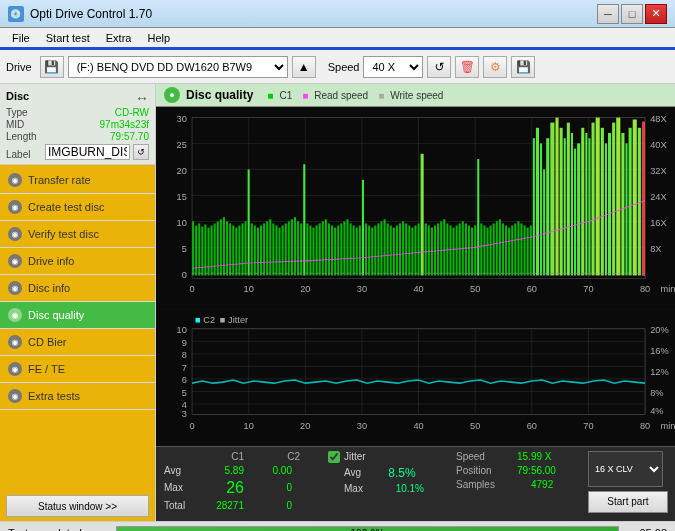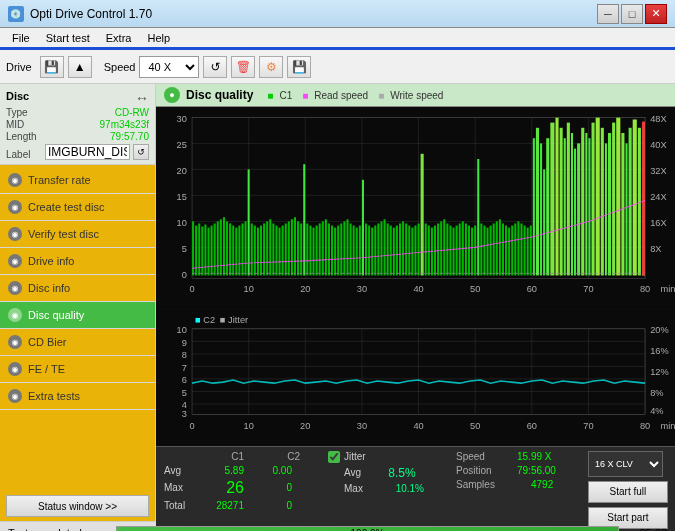--- a/index.html
+++ b/index.html
@@ -324,21 +324,21 @@
       gap: 16px;
       border-top: 1px solid #555;
       height: 88px;
     }
     .jitter-checkbox {
       width: 12px;
       height: 12px;
       accent-color: #44bb44;
     }
     .speed-select-small {
-      height: 26px;
+      height: 36px;
       font-size: 9px;
       border: 1px solid #666;
       background: #333;
       color: #fff;
       padding: 0 2px;
       width: 75px;
     }
     .action-btn {
       height: 22px;
       width: 80px;
@@ -411,20 +411,23 @@
 <div class="menu-bar">
   <div class="menu-item">File</div>
   <div class="menu-item">Start test</div>
   <div class="menu-item">Extra</div>
   <div class="menu-item">Help</div>
 </div>
 
 <div class="toolbar">
   <span class="toolbar-label">Drive</span>
   <div class="toolbar-icon-btn">💾</div>
+  <select class="drive-select">
+    <option>(F:)  BENQ DVD DD DW1620 B7W9</option>
+  </select>
   <div class="toolbar-icon-btn">▲</div>
   <span class="speed-label">Speed</span>
   <select class="speed-select">
     <option>40 X</option>
     <option>32 X</option>
     <option>24 X</option>
   </select>
   <div class="toolbar-icon-btn">↺</div>
   <div class="toolbar-icon-btn" style="color:#e44;">🗑</div>
   <div class="toolbar-icon-btn" style="color:#e84;">⚙</div>
@@ -851,21 +854,20 @@
           <span style="color:#00ff00;font-size:10px;">4792</span>
         </div>
       </div>
 
       <div style="display:flex;flex-direction:column;gap:4px;margin-left:16px;">
         <select class="speed-select-small">
           <option>16 X CLV</option>
           <option>8 X CLV</option>
           <option>4 X CLV</option>
         </select>
-        <button class="action-btn">Start full</button>
         <button class="action-btn">Start part</button>
       </div>
     </div>
   </div>
 </div>
 
 <div class="status-bar">
   <span class="status-text">Test completed</span>
   <div class="progress-bar-container">
     <div class="progress-bar-fill" style="width:100%"></div>

